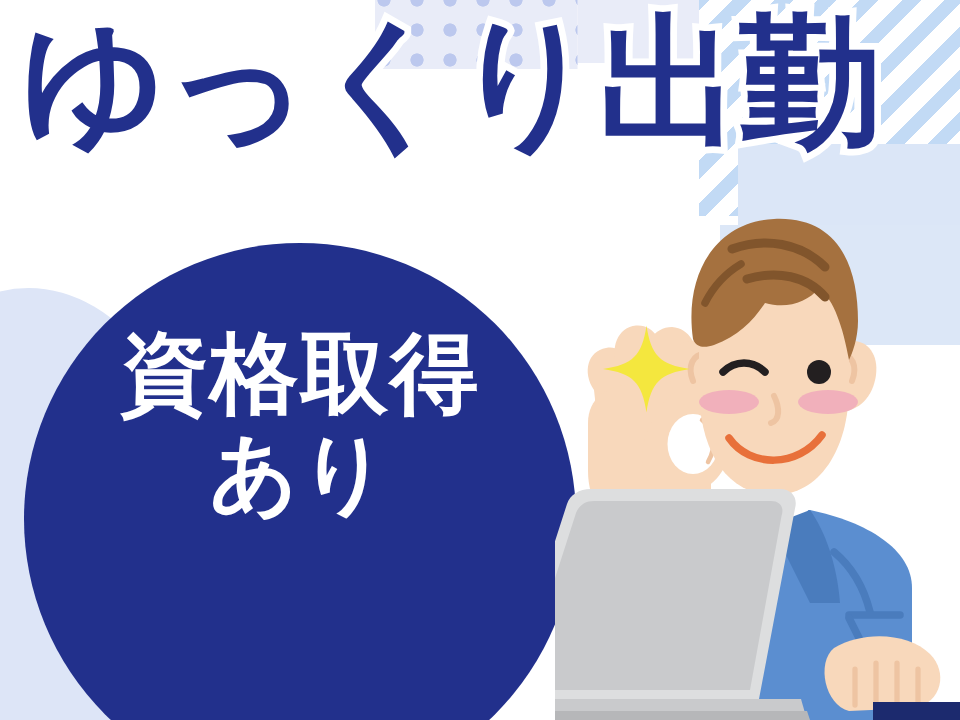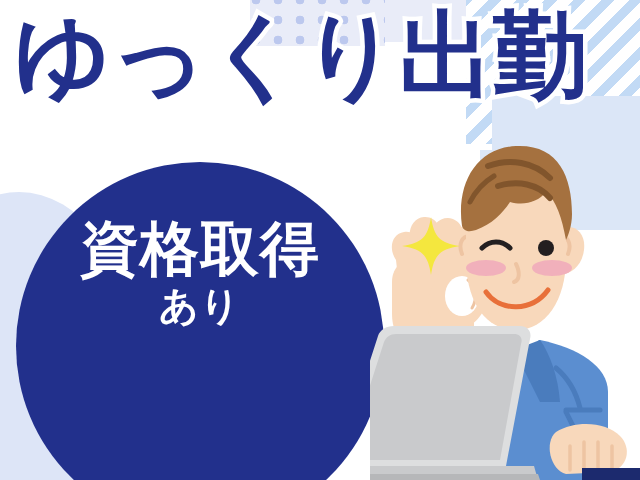--- a/index.html
+++ b/index.html
@@ -88,21 +88,21 @@
     align-items:center; justify-content:flex-start;
     padding-top:56px;
     color:#ffffff;
     text-align:center;
     font-weight:700;
     letter-spacing:1px;
     line-height:1.06;
     font-family:"DejaVu Sans", sans-serif;
   }
   #circleText .l1, #circleText .l2 { font-size:59px; }
-  #circleText .l3 { font-size:39px; margin-top:4px; }
+  #circleText .l3 { font-size:58px; margin-top:4px; }
 
   
   #headline {
     position:absolute;
     left:14px; top:8px;
     z-index:9;
     font-family:"DejaVu Sans", sans-serif;
     font-weight:700;
     font-size:95px;
     line-height:1;

